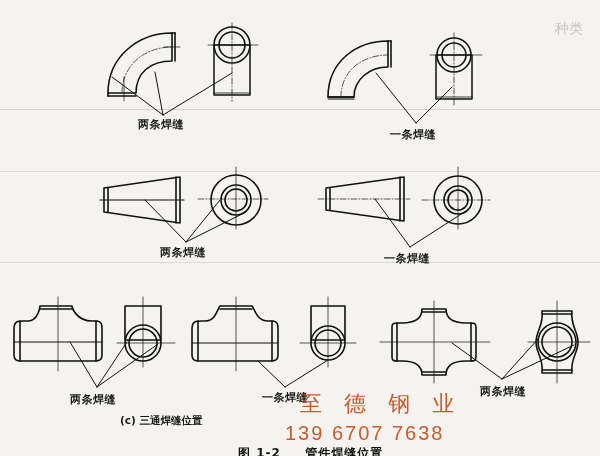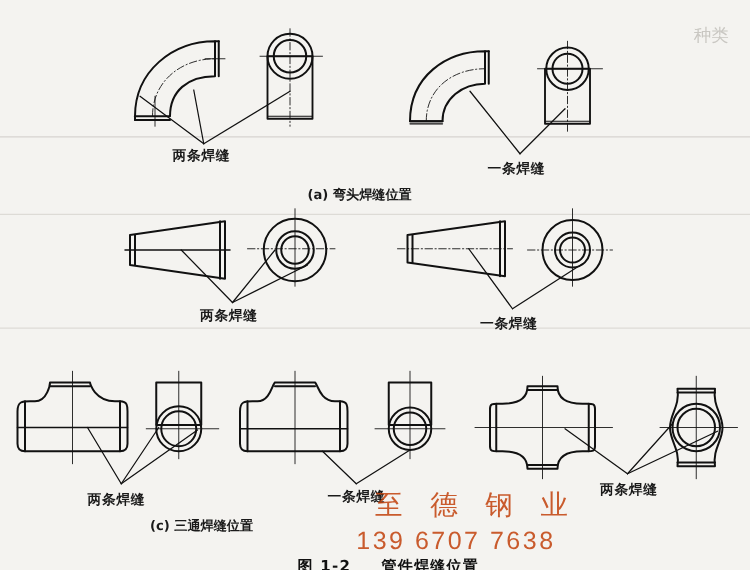--- a/index.html
+++ b/index.html
@@ -189,21 +189,20 @@
       <g stroke-width="1">
         <line x1="452" y1="326" x2="502" y2="362"></line>
         <line x1="538" y1="322" x2="502" y2="362"></line>
         <line x1="574" y1="328" x2="502" y2="362"></line>
       </g>
     </g>
   </svg>
 
   <div class="lbl" style="left:138px;top:100px;">两条焊缝</div>
   <div class="lbl" style="left:390px;top:110px;">一条焊缝</div>
-  <div class="cap" style="left:246px;top:132px;">(a) 弯头焊缝位置</div>
 
   <div class="lbl" style="left:160px;top:228px;">两条焊缝</div>
   <div class="lbl" style="left:384px;top:234px;">一条焊缝</div>
 
   <div class="lbl" style="left:70px;top:375px;">两条焊缝</div>
   <div class="lbl" style="left:262px;top:373px;">一条焊缝</div>
   <div class="cap" style="left:120px;top:397px;">(c) 三通焊缝位置</div>
 
   <div class="lbl" style="left:480px;top:367px;">两条焊缝</div>
 

